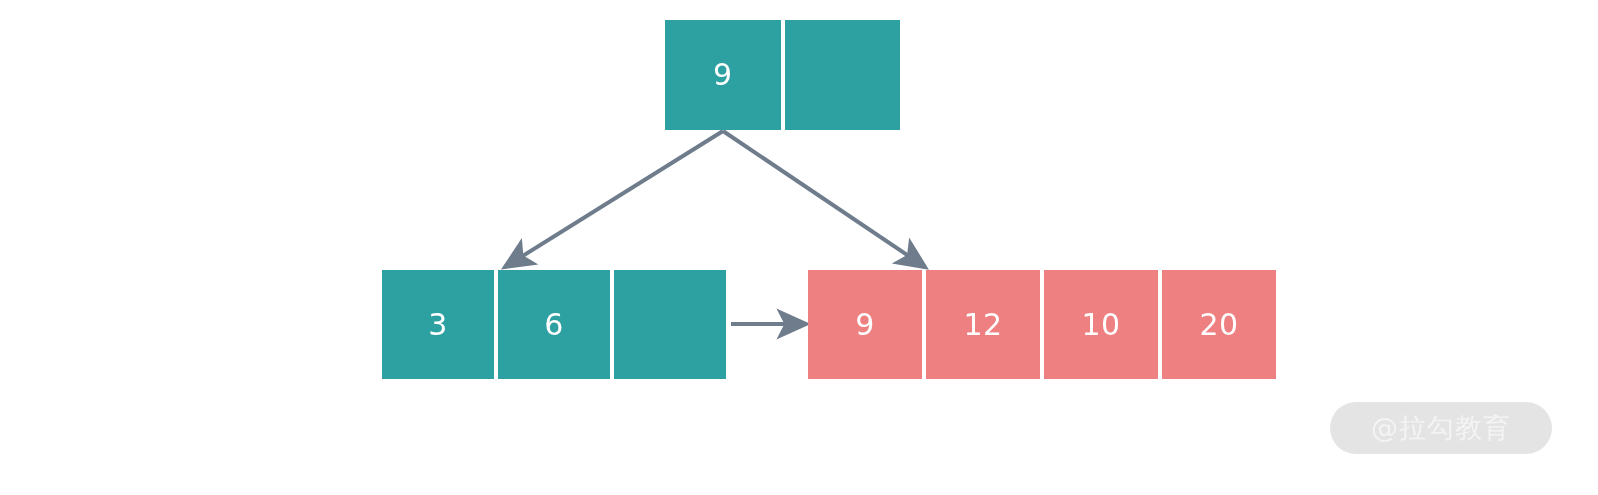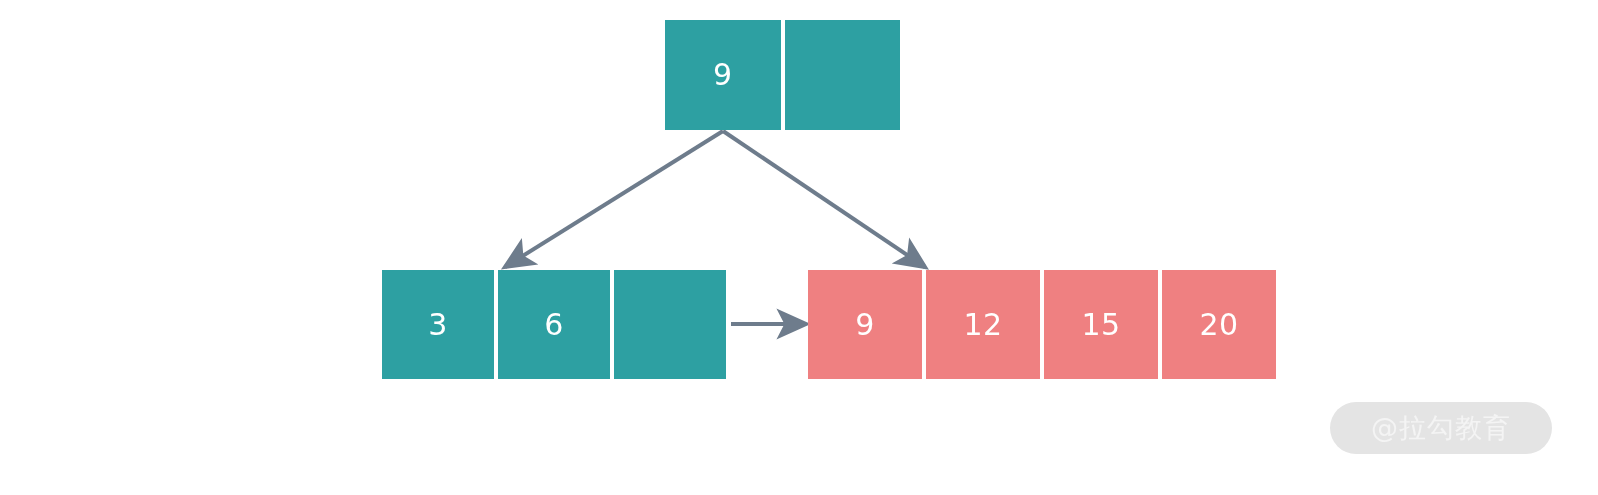--- a/index.html
+++ b/index.html
@@ -117,21 +117,21 @@
 
   <div class="node teal" id="leaf-left-node">
     <div class="cell">3</div>
     <div class="cell">6</div>
     <div class="cell"></div>
   </div>
 
   <div class="node red" id="leaf-right-node">
     <div class="cell">9</div>
     <div class="cell">12</div>
-    <div class="cell">15</div>
+    <div class="cell">10</div>
     <div class="cell">20</div>
   </div>
 
   <div id="watermark">
     <span>@拉勾教育</span>
   </div>
 
 </div>
 
 </body></html>

